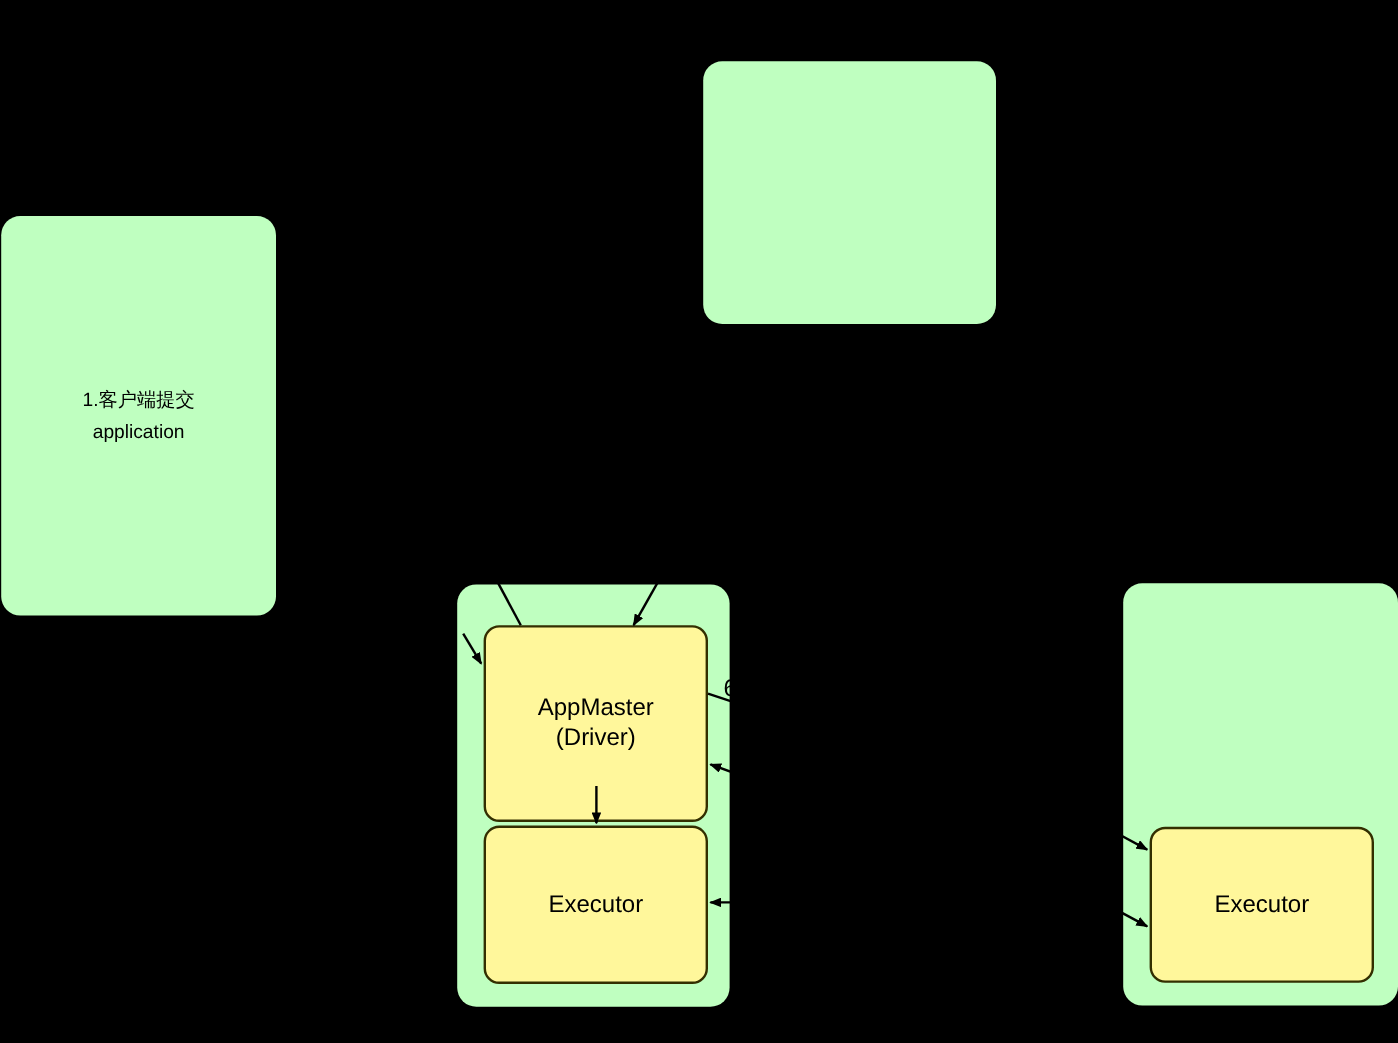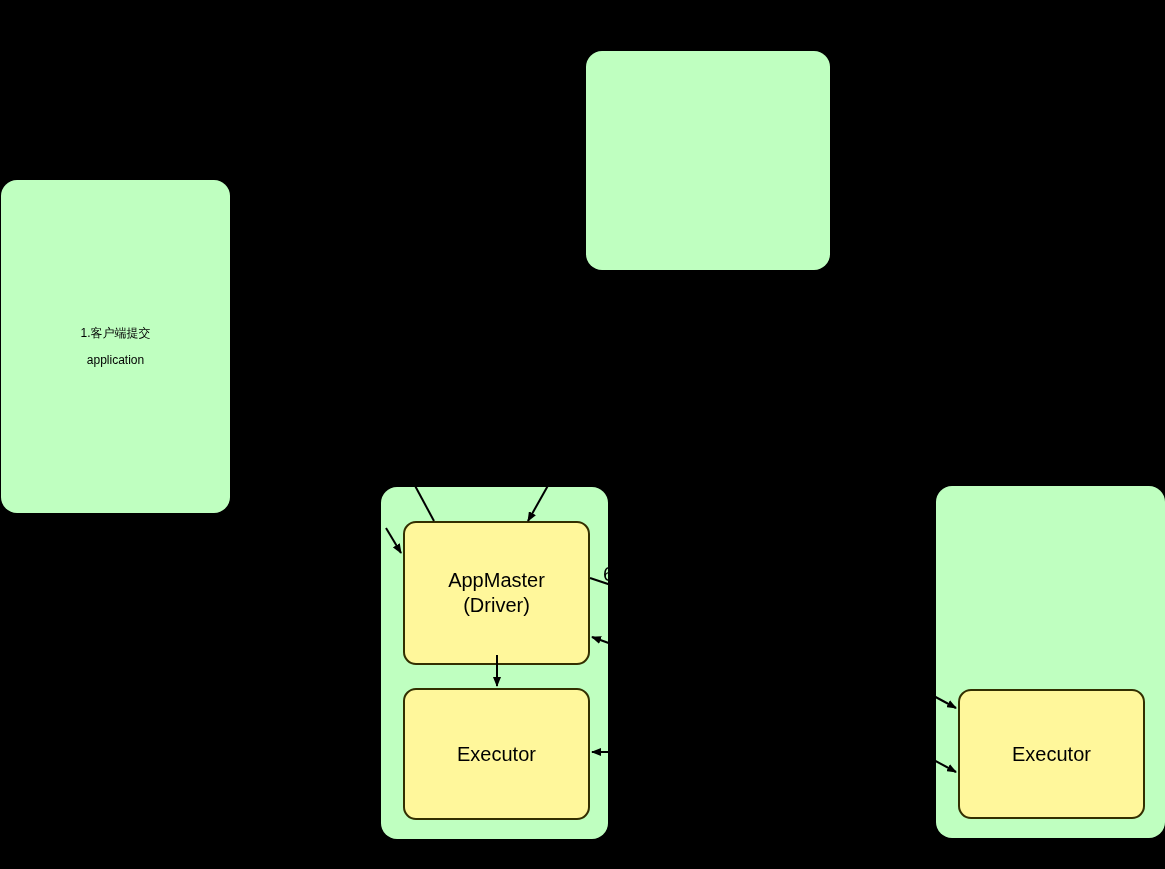--- a/index.html
+++ b/index.html
@@ -44,21 +44,21 @@
     padding: 0 6px;
   }
   .green-label {
     position: absolute;
     left: 0;
     right: 0;
     top: 50%;
     transform: translateY(-50%);
     text-align: center;
     color: #000000;
-    font-size: 12px;
+    font-size: 16px;
     line-height: 27px;
     white-space: pre-line;
   }
   
   #connectors {
     position: absolute;
     left: 0;
     top: 0;
     width: 1165px;
     height: 869px;
@@ -82,21 +82,21 @@
 application</div>
   </div>
 
   <div class="green-box" id="node-top-container" style="left: 586px; top: 51px; width: 244px; height: 219px; background: rgb(191, 255, 192);">
     <div class="green-label"></div>
   </div>
 
   <div class="green-box" id="node-worker-left" style="left: 381px; top: 487px; width: 227px; height: 352px; background: rgb(191, 255, 192);">
   </div>
 
-  <div class="yellow-box" id="node-appmaster" style="left: 403px; top: 521px; width: 187px; height: 144px; background: rgb(255, 247, 155); border-color: rgb(51, 47, 0);">
+  <div class="yellow-box" id="node-appmaster" style="left: 403px; top: 521px; width: 187px; height: 164px; background: rgb(255, 247, 155); border-color: rgb(51, 47, 0);">
     <span class="box-label">AppMaster
 (Driver)</span>
   </div>
 
   <div class="yellow-box" id="node-executor-left" style="left: 403px; top: 688px; width: 187px; height: 132px; background: rgb(255, 247, 155); border-color: rgb(51, 47, 0);">
     <span class="box-label">Executor</span>
   </div>
 
   <div class="green-box" id="node-worker-right" style="left: 936px; top: 486px; width: 229px; height: 352px; background: rgb(191, 255, 192);">
   </div>

